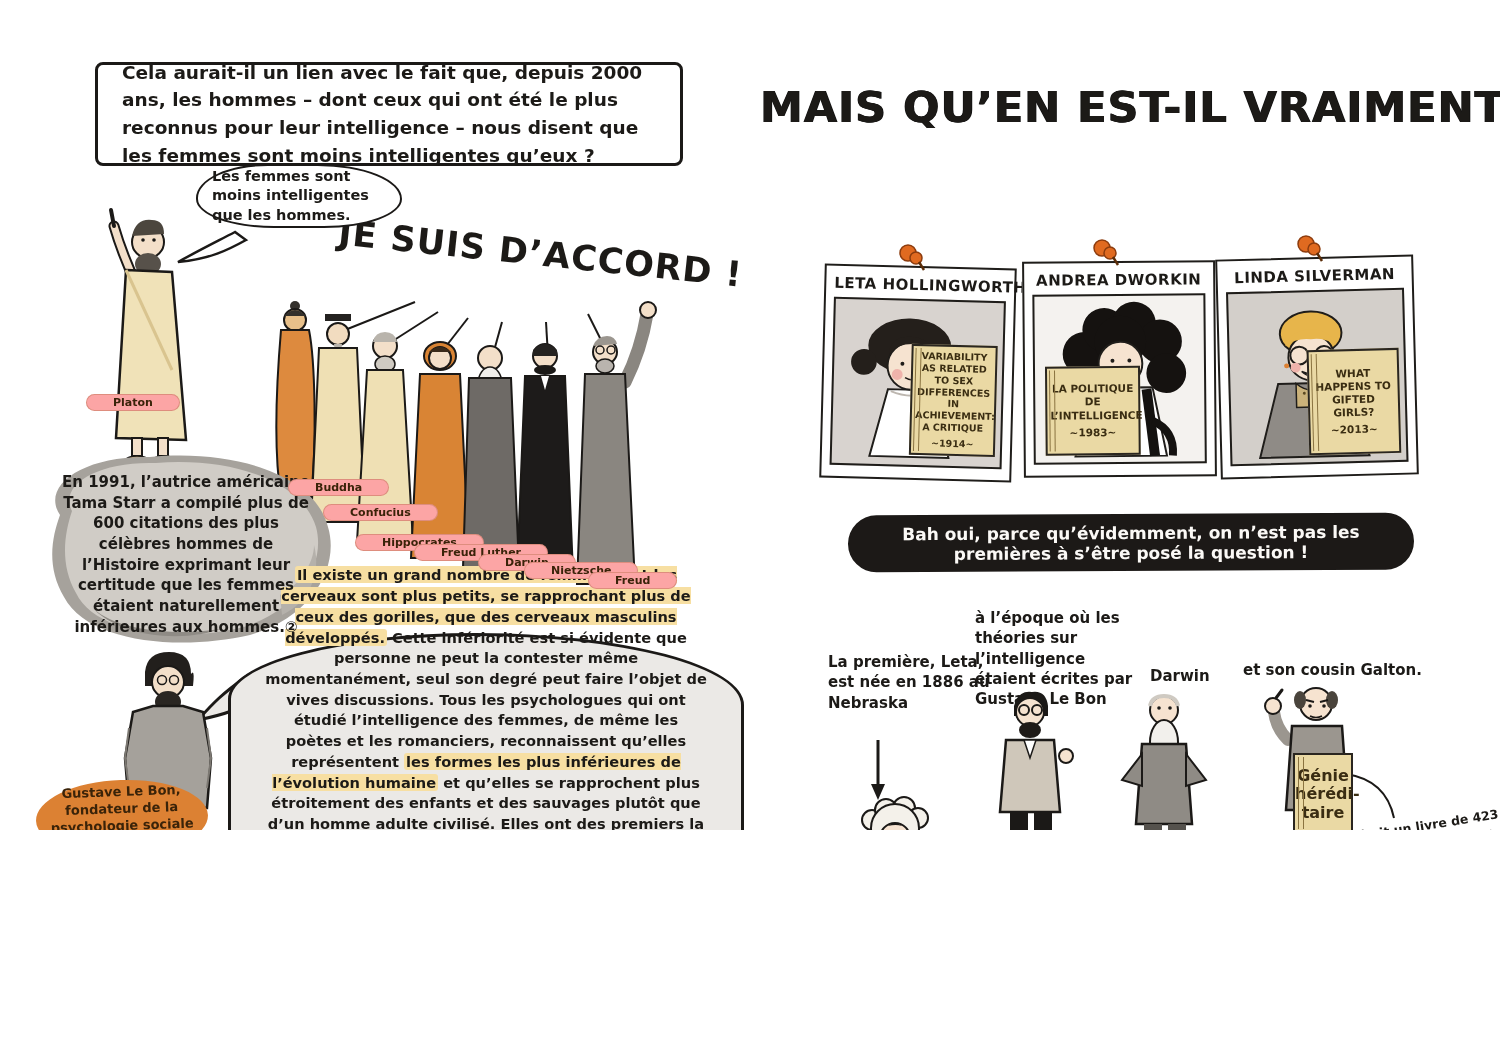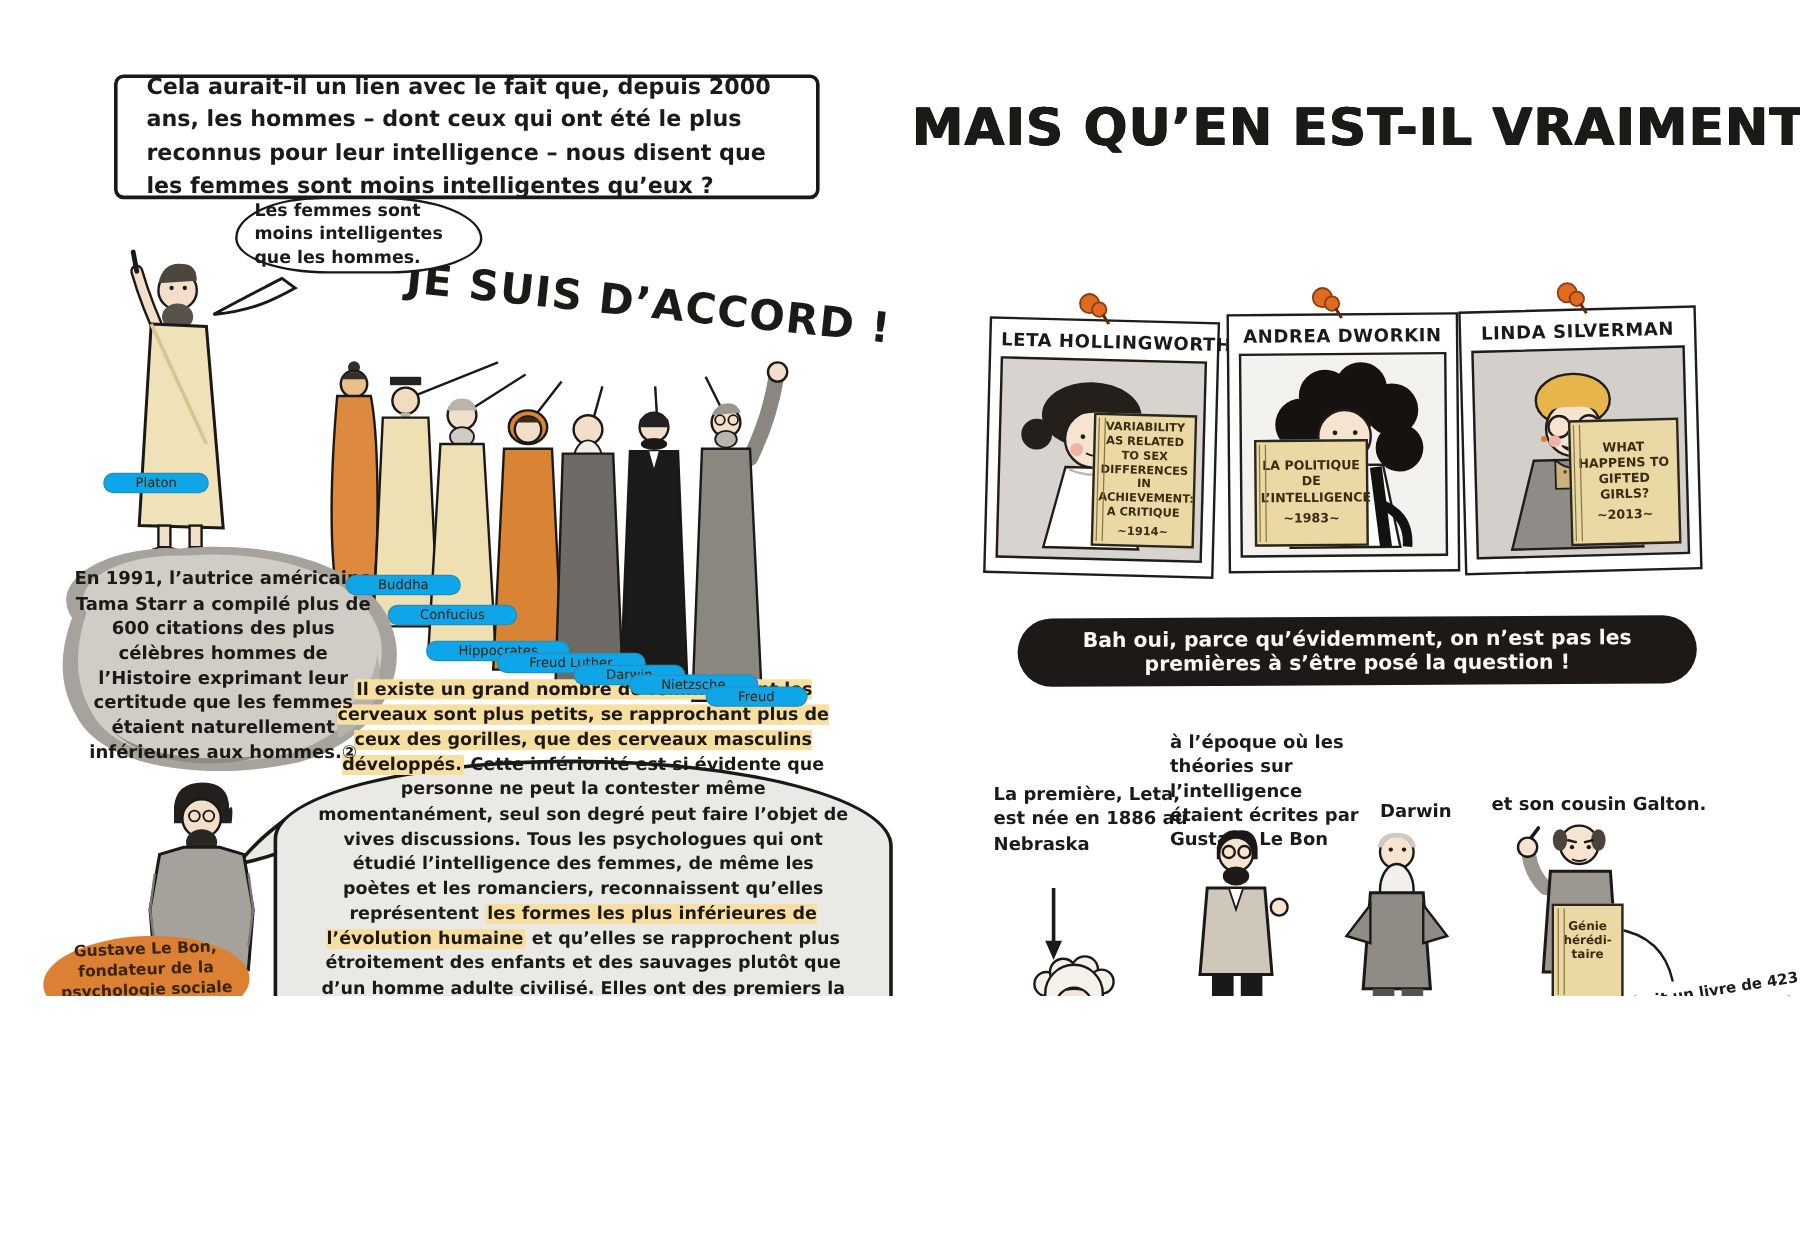--- a/index.html
+++ b/index.html
@@ -12,22 +12,22 @@
             display:flex;align-items:center;padding:0 24px;box-sizing:border-box;
             font-size:18.5px;font-weight:600;line-height:1.5;}
   .platon-bubble{left:196px;top:164px;width:206px;height:64px;border:2.5px solid #1b1917;
             border-radius:46% 54% 50% 50%/70% 72% 60% 60%;background:#fff;display:flex;align-items:center;
             justify-content:center;text-align:left;font-size:14.5px;font-weight:600;line-height:1.35;
             padding:4px 14px;box-sizing:border-box;z-index:4;}
   .shout{left:338px;top:228px;width:300px;font-size:35px;font-weight:800;letter-spacing:1px;
          transform:rotate(6deg);white-space:nowrap;z-index:3;}
   .rock-text{left:62px;top:472px;width:248px;text-align:center;font-size:15px;font-weight:700;
              line-height:1.38;z-index:3;}
-  .o-pill{background:#0ea5e9;color:#3a2309;border-radius:14px;padding:2px 27px;font-size:11px;
-          font-weight:400;white-space:nowrap;z-index:5;box-shadow:0 0 0 1px rgba(130,70,10,.25) inset;}
+  .o-pill{background:#fca5a5;color:#3a2309;border-radius:14px;padding:2px 27px;font-size:11px;
+          font-weight:700;white-space:nowrap;z-index:5;box-shadow:0 0 0 1px rgba(130,70,10,.25) inset;}
   .lebon-label{left:36px;top:780px;width:172px;height:76px;background:#dc8133;color:#3a2309;
           border-radius:50%;display:flex;align-items:center;justify-content:center;text-align:center;
           font-size:13px;font-weight:700;line-height:1.3;transform:rotate(-2deg);padding:4px 10px;
           box-sizing:border-box;z-index:5;}
   .quote-bubble{left:228px;top:633px;width:516px;height:300px;background:#ebe9e6;border:3px solid #1b1917;
           border-radius:48% 52% 46% 54%/22% 24% 30% 28%;display:flex;align-items:center;justify-content:center;
           text-align:center;padding:30px 34px;box-sizing:border-box;font-size:14.6px;font-weight:600;
           line-height:1.42;z-index:2;}
   .hl{background:#f7dfa2;padding:0 2px;border-radius:3px;}
   .footnotes{left:55px;top:944px;width:640px;font-size:11px;line-height:2.0;z-index:3;}
@@ -45,21 +45,21 @@
         justify-content:center;gap:4px;padding:3px;line-height:1.25;}
   .book .spine{position:absolute;left:2px;top:2px;bottom:2px;width:4px;
         border-left:1.5px solid #8a7340;border-right:1.5px solid #8a7340;}
   .banner{left:848px;top:514px;width:566px;height:57px;background:#1c1917;border-radius:30px;
           color:#fbf9f6;display:flex;align-items:center;justify-content:center;font-size:17px;
           font-weight:700;text-align:center;transform:rotate(-.3deg);padding:0 18px;box-sizing:border-box;}
   .caption{font-size:15px;font-weight:600;line-height:1.35;}
   .galton-note{left:1348px;top:818px;width:158px;font-size:12.5px;font-weight:600;line-height:1.35;
           transform:rotate(-9deg);text-align:center;z-index:4;}
   .gbook{left:1293px;top:753px;width:60px;height:80px;background:#ead9a4;border:2px solid #2a2620;
-         box-sizing:border-box;z-index:4;text-align:center;font-size:10px;font-weight:700;color:#3a2d12;
+         box-sizing:border-box;z-index:4;text-align:center;font-size:16px;font-weight:700;color:#3a2d12;
          line-height:1.15;padding-top:12px;}
   .gbook .spine{position:absolute;left:3px;top:2px;bottom:2px;width:4px;
          border-left:1.5px solid #8a7340;border-right:1.5px solid #8a7340;}
 </style>
 </head>
 <body>
 
 <div id="page">
 
   <div class="abs narr-box">

